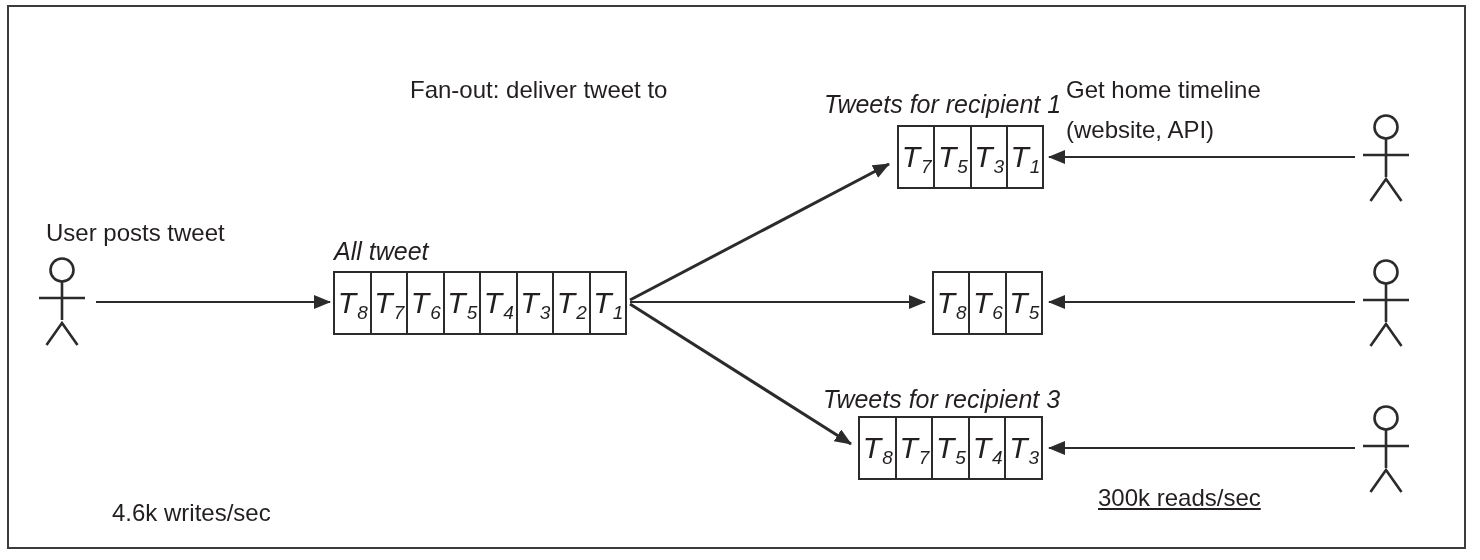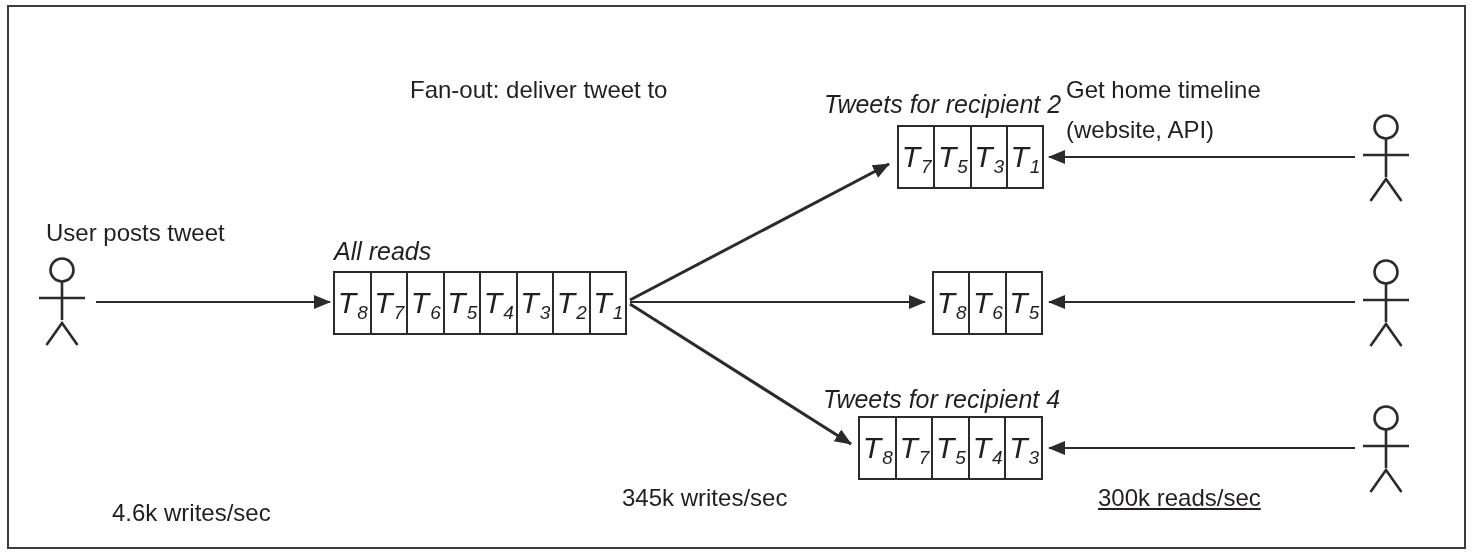--- a/index.html
+++ b/index.html
@@ -123,26 +123,25 @@
   <div class="label multiline" style="left:410px; top:70px;">
     <div>Fan-out: deliver tweet to</div>
   </div>
 
   <div class="label multiline centered" style="left:1066px; top:70px; width:268px;">
     <div>Get home timeline</div>
     <div>(website, API)</div>
   </div>
 
   <div class="label" style="left:112px; top:479px;margin-top:17px;">4.6k writes/sec</div>
-  <div class="label" style="left:622px; top:481px;">345k writes/sec</div>
   <div class="label" style="left:1098px; top:481px;text-decoration:underline;">300k reads/sec</div>
 
-  <div class="qtitle" style="left:334px; top:238px;">All reads</div>
-  <div class="qtitle" style="left:824px; top:91px;">Tweets for recipient 2</div>
-  <div class="qtitle" style="left:823px; top:386px;">Tweets for recipient 4</div>
+  <div class="qtitle" style="left:334px; top:238px;">All tweet</div>
+  <div class="qtitle" style="left:824px; top:91px;">Tweets for recipient 1</div>
+  <div class="qtitle" style="left:823px; top:386px;">Tweets for recipient 3</div>
 
   <div class="queue" style="left:333px; top:271px; width:294px; height:64px;">
       <div class="cell">
         <span class="tl">T</span>
         <span class="ts">8</span>
       </div>
       <div class="cell">
         <span class="tl">T</span>
         <span class="ts">7</span>
       </div>

